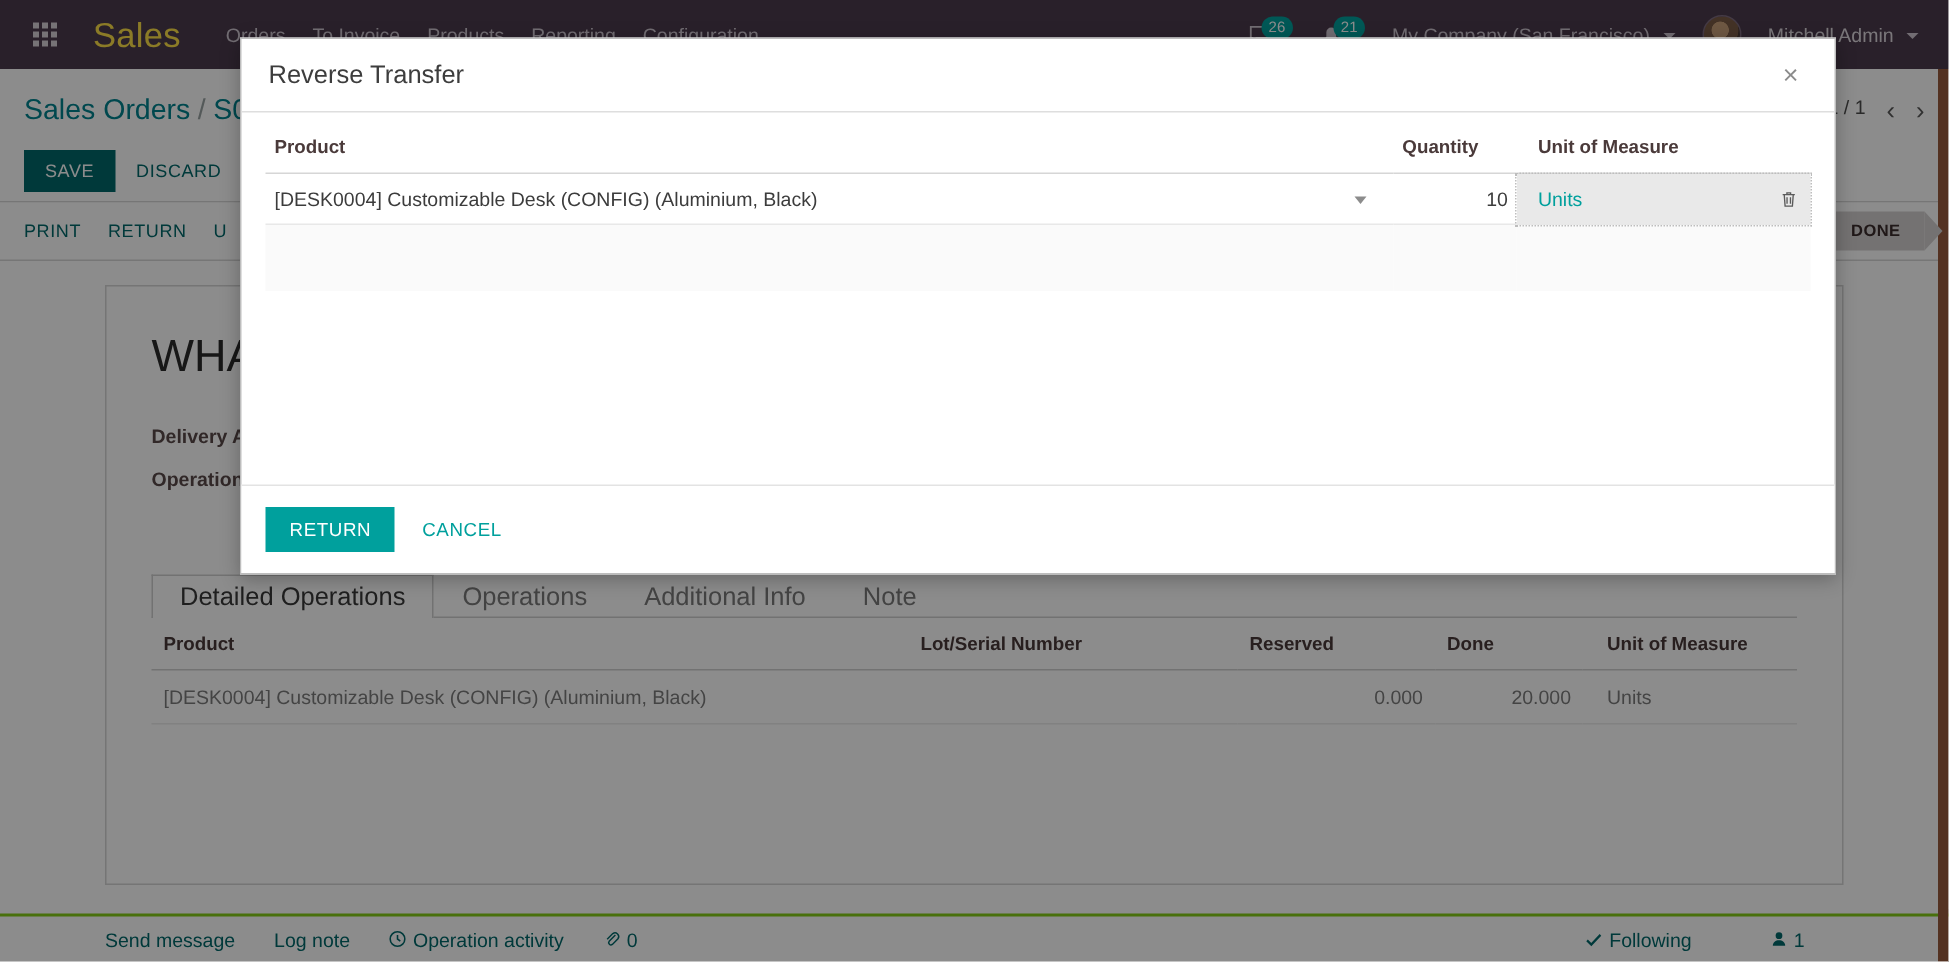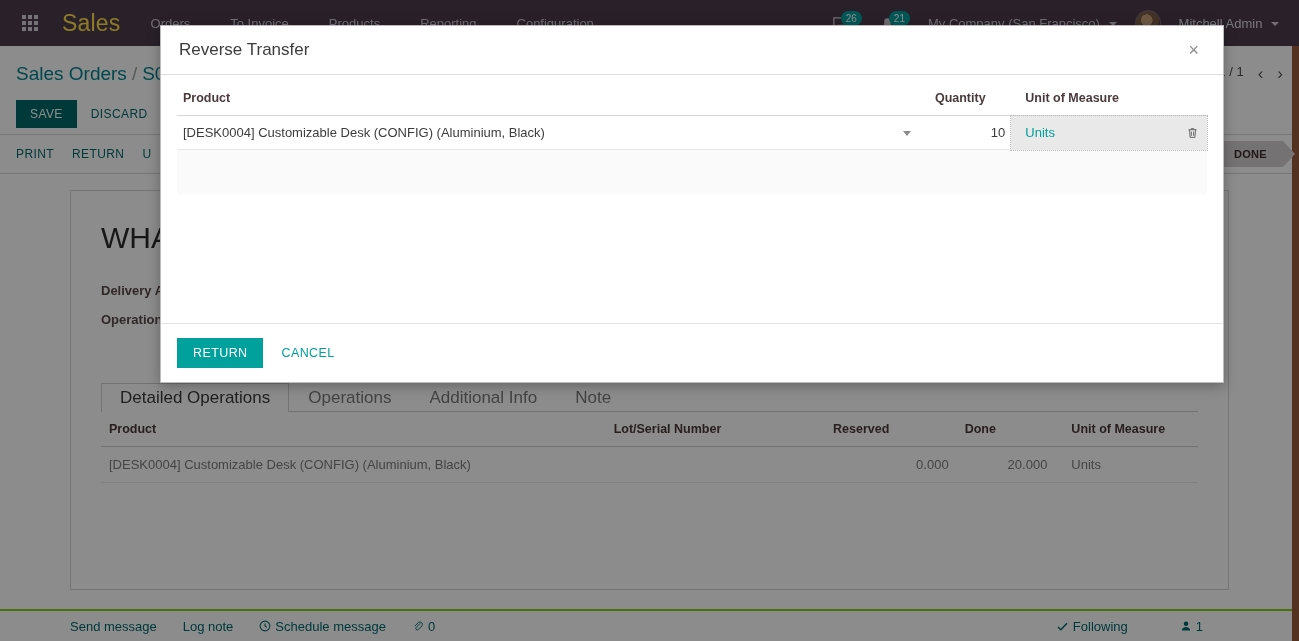--- a/index.html
+++ b/index.html
@@ -51,21 +51,21 @@
     background: #d7d2d8;
   }
   .brand {
     font-size: 23px;
     color: #fde047;
     margin-right: 30px;
     letter-spacing: .2px;
   }
   .nav-menu {
     display: flex;
-    gap: 40px;
+    gap: 18px;
     font-size: 13px;
   }
   .nav-menu span { color: #cfc7d1; cursor: pointer; }
   .nav-right {
     margin-left: auto;
     display: flex;
     align-items: center;
     gap: 18px;
     padding-right: 8px;
   }
@@ -489,21 +489,21 @@
     </div>
   </div>
 
   <div class="chatter">
     <a>Send message</a>
     <a>Log note</a>
     <a>
       <svg width="12" height="12" viewBox="0 0 16 16" style="vertical-align:-1px;margin-right:4px">
           <circle cx="8" cy="8" r="6.5" fill="none" stroke="#00696b" stroke-width="1.4"></circle>
           <path d="M8 4.5V8l2.5 1.8" fill="none" stroke="#00696b" stroke-width="1.4"></path>
-        </svg><span>Schedule message</span>
+        </svg><span>Operation activity</span>
     </a>
     <a>
       <svg width="12" height="12" viewBox="0 0 16 16" style="vertical-align:-1px;margin-right:4px">
           <path d="M11 4.5 5.5 10a2 2 0 0 0 2.8 2.8l5-5a3.3 3.3 0 0 0-4.6-4.6l-5 5" fill="none" stroke="#00696b" stroke-width="1.3"></path>
         </svg><span>0</span>
     </a>
     <div class="right">
       <a>
         <svg width="13" height="13" viewBox="0 0 16 16" style="vertical-align:-2px;margin-right:4px">
             <path d="M2.5 8.5 6 12l7.5-8" fill="none" stroke="#00696b" stroke-width="1.8"></path>

